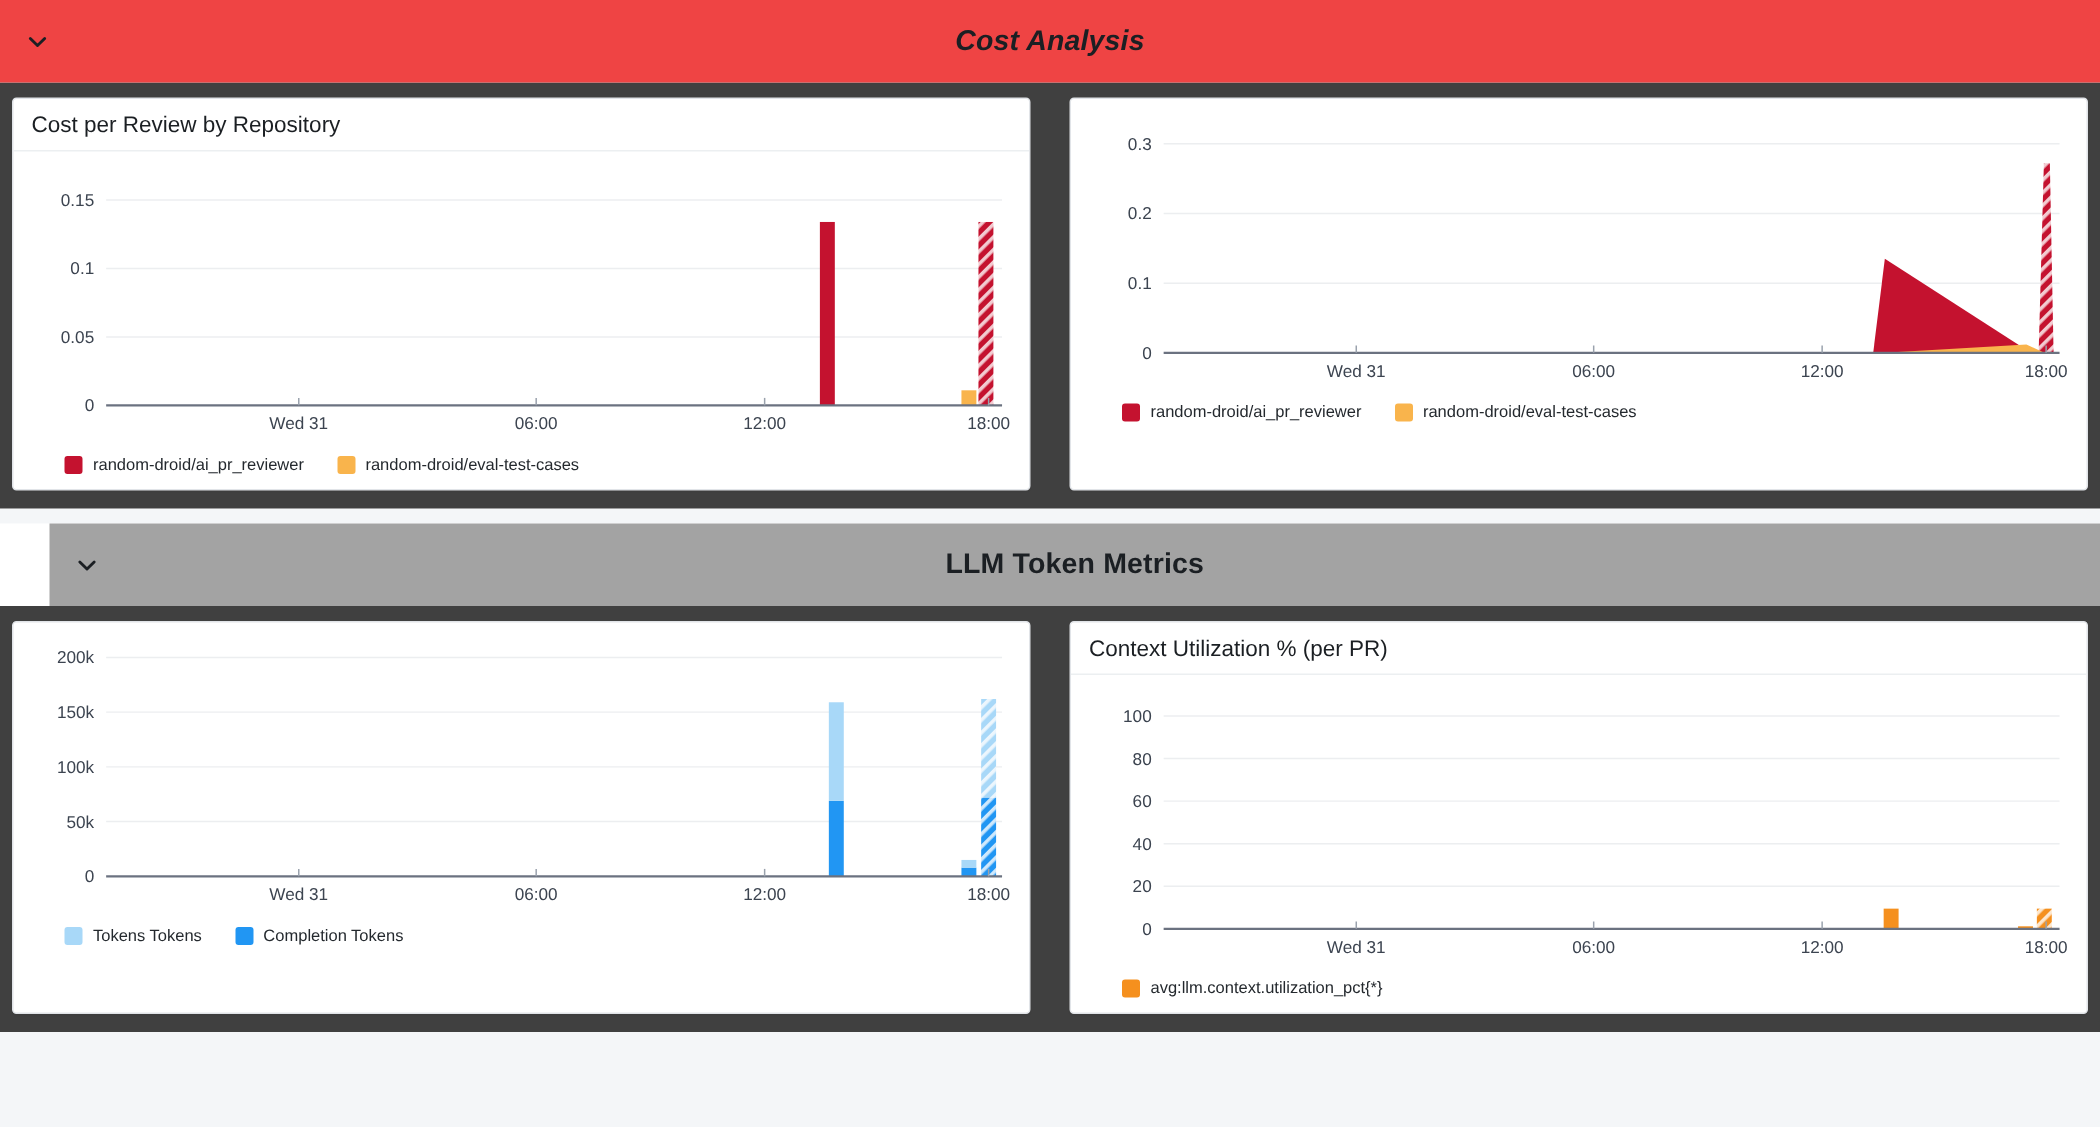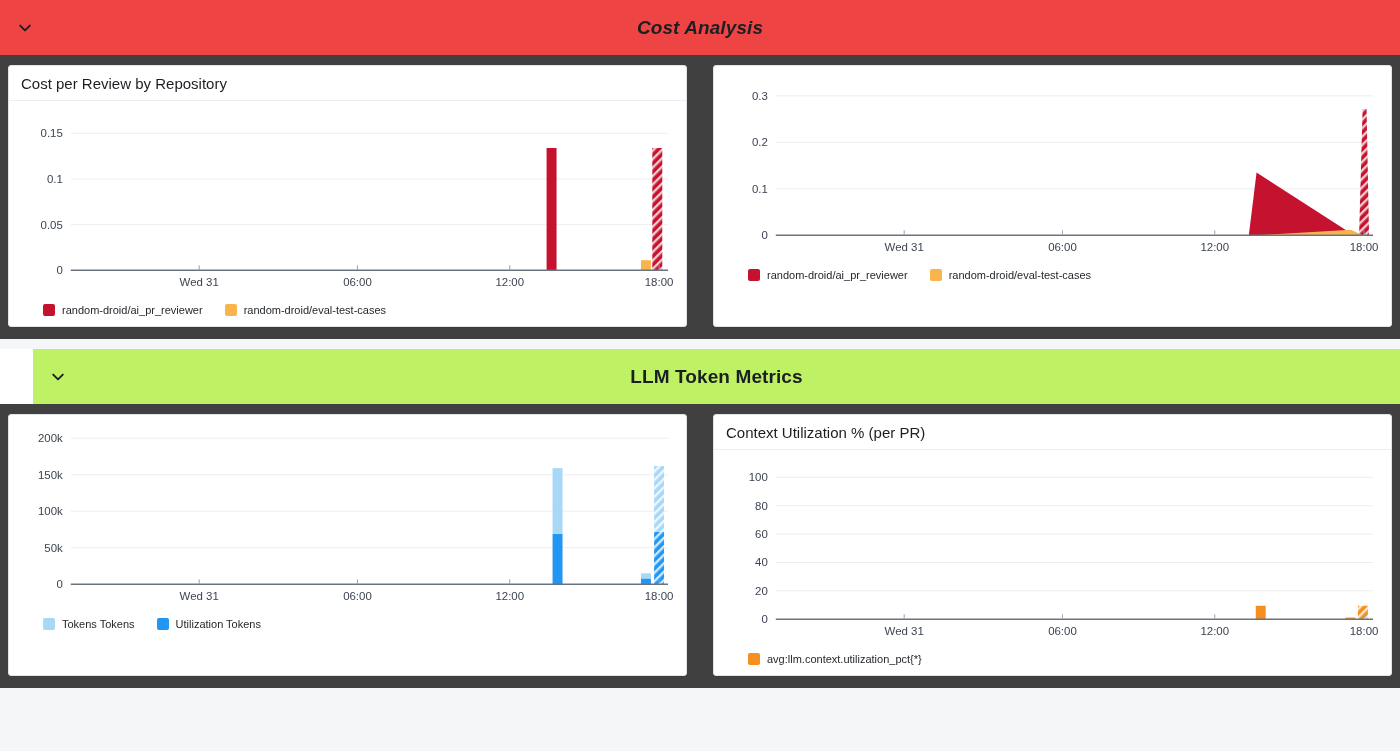--- a/index.html
+++ b/index.html
@@ -14,21 +14,21 @@
 
   
   .section { width: 1400px; background: #ffffff; }
   .section-header {
     height: 55px;
     display: flex; align-items: center;
     position: relative;
     padding: 0 14px;
   }
   .section-header.cost { background: #ef4444; font-style: italic; }
-  .section-header.llm  { background: #bef264; margin-left: 33px; }
+  .section-header.llm  { background: #a3a3a3; margin-left: 33px; }
   .chev {
     width: 22px; height: 22px;
     display: flex; align-items: center; justify-content: center;
     cursor: pointer; flex: none;
   }
   .chev svg { display: block; }
   .section-title {
     position: absolute; left: 0; right: 0;
     text-align: center;
     font-size: 19px; font-weight: bold;
@@ -247,21 +247,21 @@
               </svg>
           </div>
         </div>
         <div class="legend">
             <div class="legend-item">
               <span class="legend-swatch" style="background: rgb(168, 216, 248);"></span>
               <span class="legend-label">Tokens Tokens</span>
             </div>
             <div class="legend-item">
               <span class="legend-swatch" style="background: rgb(33, 150, 243);"></span>
-              <span class="legend-label">Utilization Tokens</span>
+              <span class="legend-label">Completion Tokens</span>
             </div>
           </div>
       </div>
 
       <div class="card">
         <div class="card-title">Context Utilization % (per PR)</div>
         <div class="card-body">
           <div class="plot-wrap">
             <svg class="plot-svg" viewBox="0 0 660 190" preserveAspectRatio="none">
                 <text x="44" y="168" class="ax ax-y">0</text>

